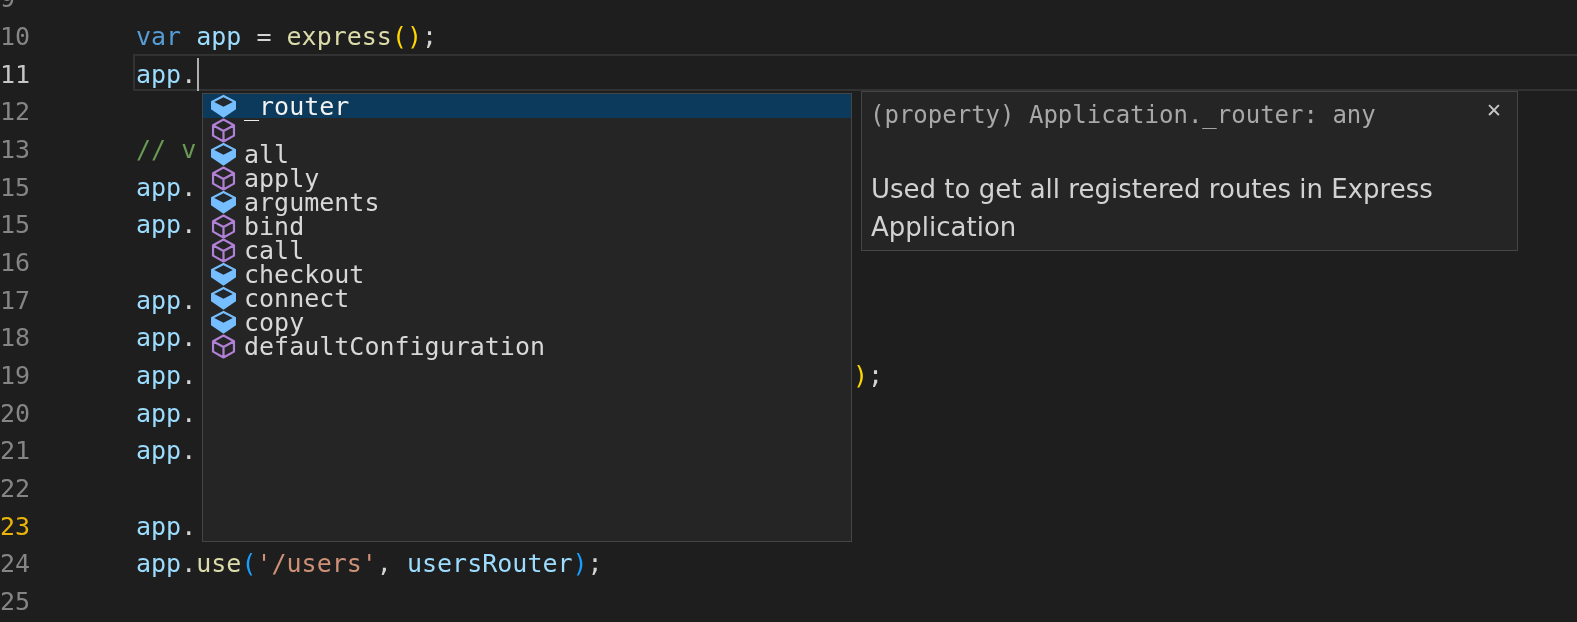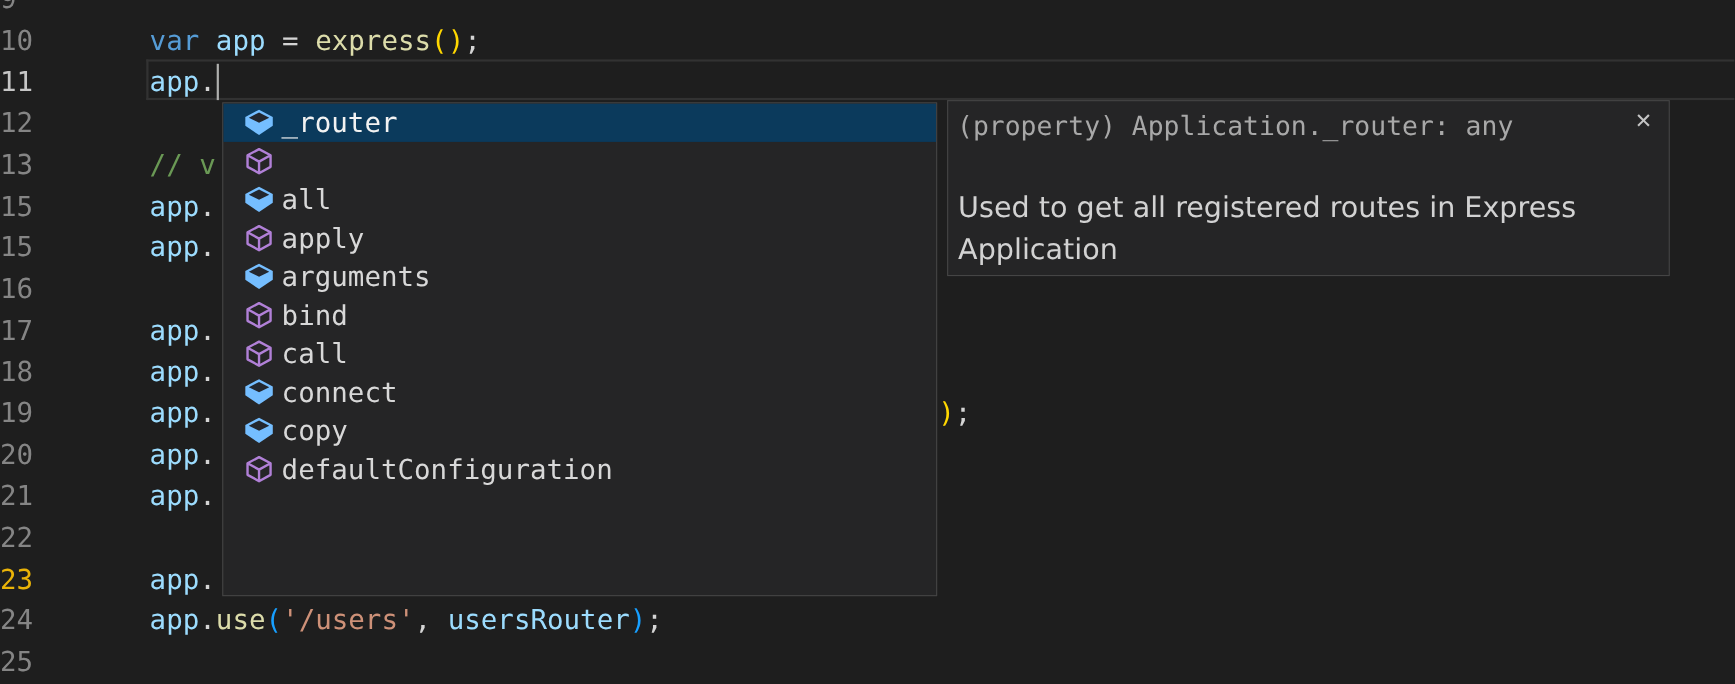--- a/index.html
+++ b/index.html
@@ -22,21 +22,21 @@
   .code{position:absolute;left:136px;white-space:pre;}
   .fragment{position:absolute;white-space:pre;}
   .cursor{position:absolute;left:197px;top:2px;width:2px;height:33px;background:#aeafad;z-index:3;}
   
   .suggest{
     position:absolute;left:202px;top:93px;width:650px;height:449px;
     background:#252526;border:1px solid #454545;box-sizing:border-box;
     z-index:5;overflow:hidden;
   }
   .suggest-item{
-    height:35px;display:flex;align-items:center;padding-left:19px;
+    height:24px;display:flex;align-items:center;padding-left:7px;
     color:#d8d8d8;white-space:pre;cursor:pointer;
   }
   .suggest-item.selected{background:#0b3a5c;color:#f2f2f2;}
   .kind-icon{width:27px;height:25px;margin-right:7px;flex:none;}
   
   .docs{
     position:absolute;left:861px;top:91px;width:657px;height:160px;
     background:#252526;border:1px solid #454545;box-sizing:border-box;
     z-index:6;
   }
@@ -156,20 +156,24 @@
           </svg><span>arguments</span></div>
         <div class="suggest-item" style="color: rgb(216, 216, 216);"><svg class="kind-icon" viewBox="0 0 16 16">
             <path d="M8 1 L14.7 4.6 L14.7 11.3 L8 15 L1.3 11.3 L1.3 4.6 Z M1.3 4.6 L8 8.3 M14.7 4.6 L8 8.3 M8 8.3 L8 15" fill="none" stroke="#b180d7" stroke-width="1.4" stroke-linejoin="round"></path>
           </svg><span>bind</span></div>
         <div class="suggest-item" style="color: rgb(216, 216, 216);"><svg class="kind-icon" viewBox="0 0 16 16">
             <path d="M8 1 L14.7 4.6 L14.7 11.3 L8 15 L1.3 11.3 L1.3 4.6 Z M1.3 4.6 L8 8.3 M14.7 4.6 L8 8.3 M8 8.3 L8 15" fill="none" stroke="#b180d7" stroke-width="1.4" stroke-linejoin="round"></path>
           </svg><span>call</span></div>
         <div class="suggest-item" style="color: rgb(216, 216, 216);"><svg class="kind-icon" viewBox="0 0 16 14">
             <polygon points="8,0 15.4,3.9 15.4,8.7 8,13.7 0.6,8.7 0.6,3.9" fill="#75beff"></polygon>
             <polygon points="8,1.5 13.5,4.3 8,7.1 2.5,4.3" fill="#23272e"></polygon>
+          </svg><span>checkout</span></div>
+        <div class="suggest-item" style="color: rgb(216, 216, 216);"><svg class="kind-icon" viewBox="0 0 16 14">
+            <polygon points="8,0 15.4,3.9 15.4,8.7 8,13.7 0.6,8.7 0.6,3.9" fill="#75beff"></polygon>
+            <polygon points="8,1.5 13.5,4.3 8,7.1 2.5,4.3" fill="#23272e"></polygon>
           </svg><span>connect</span></div>
         <div class="suggest-item" style="color: rgb(216, 216, 216);"><svg class="kind-icon" viewBox="0 0 16 14">
             <polygon points="8,0 15.4,3.9 15.4,8.7 8,13.7 0.6,8.7 0.6,3.9" fill="#75beff"></polygon>
             <polygon points="8,1.5 13.5,4.3 8,7.1 2.5,4.3" fill="#23272e"></polygon>
           </svg><span>copy</span></div>
         <div class="suggest-item" style="color: rgb(216, 216, 216);"><svg class="kind-icon" viewBox="0 0 16 16">
             <path d="M8 1 L14.7 4.6 L14.7 11.3 L8 15 L1.3 11.3 L1.3 4.6 Z M1.3 4.6 L8 8.3 M14.7 4.6 L8 8.3 M8 8.3 L8 15" fill="none" stroke="#b180d7" stroke-width="1.4" stroke-linejoin="round"></path>
           </svg><span>defaultConfiguration</span></div>
       </div>
   </div>

